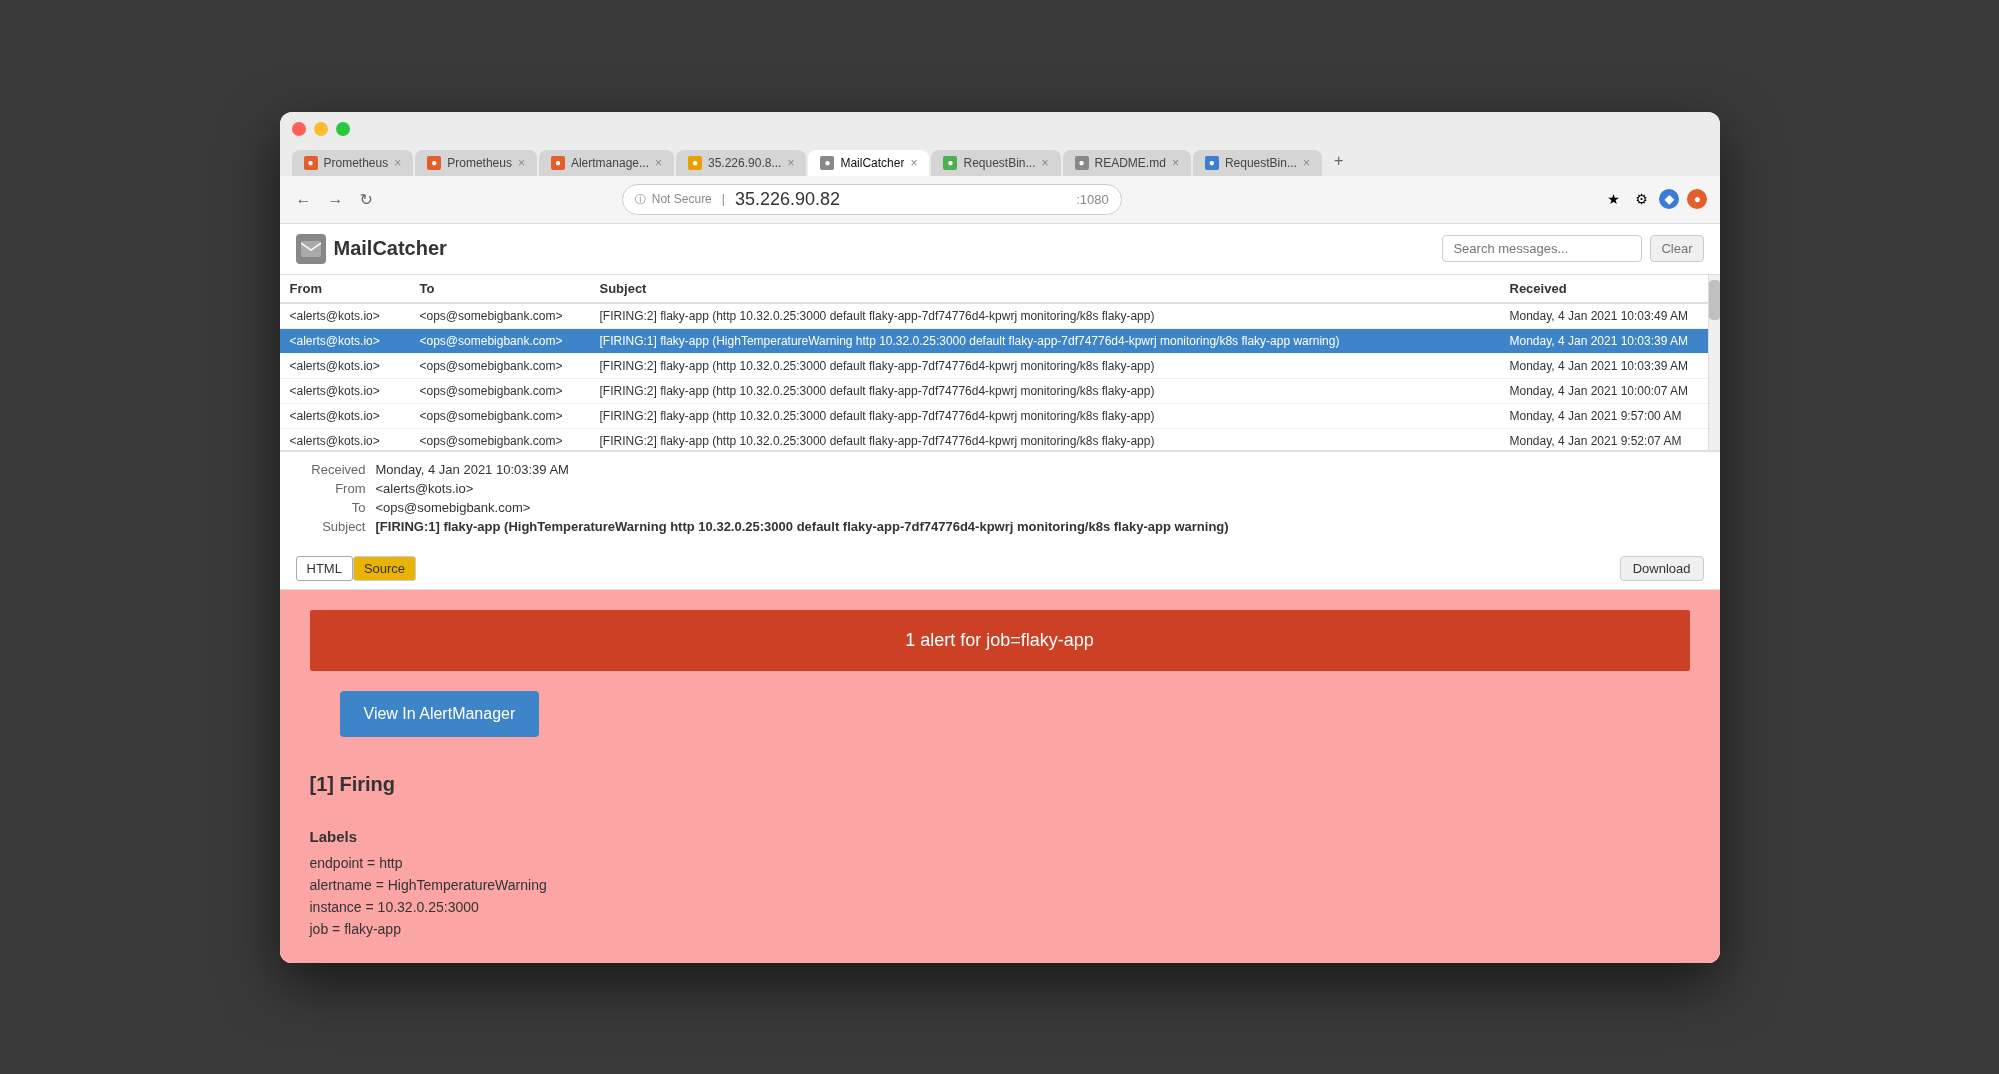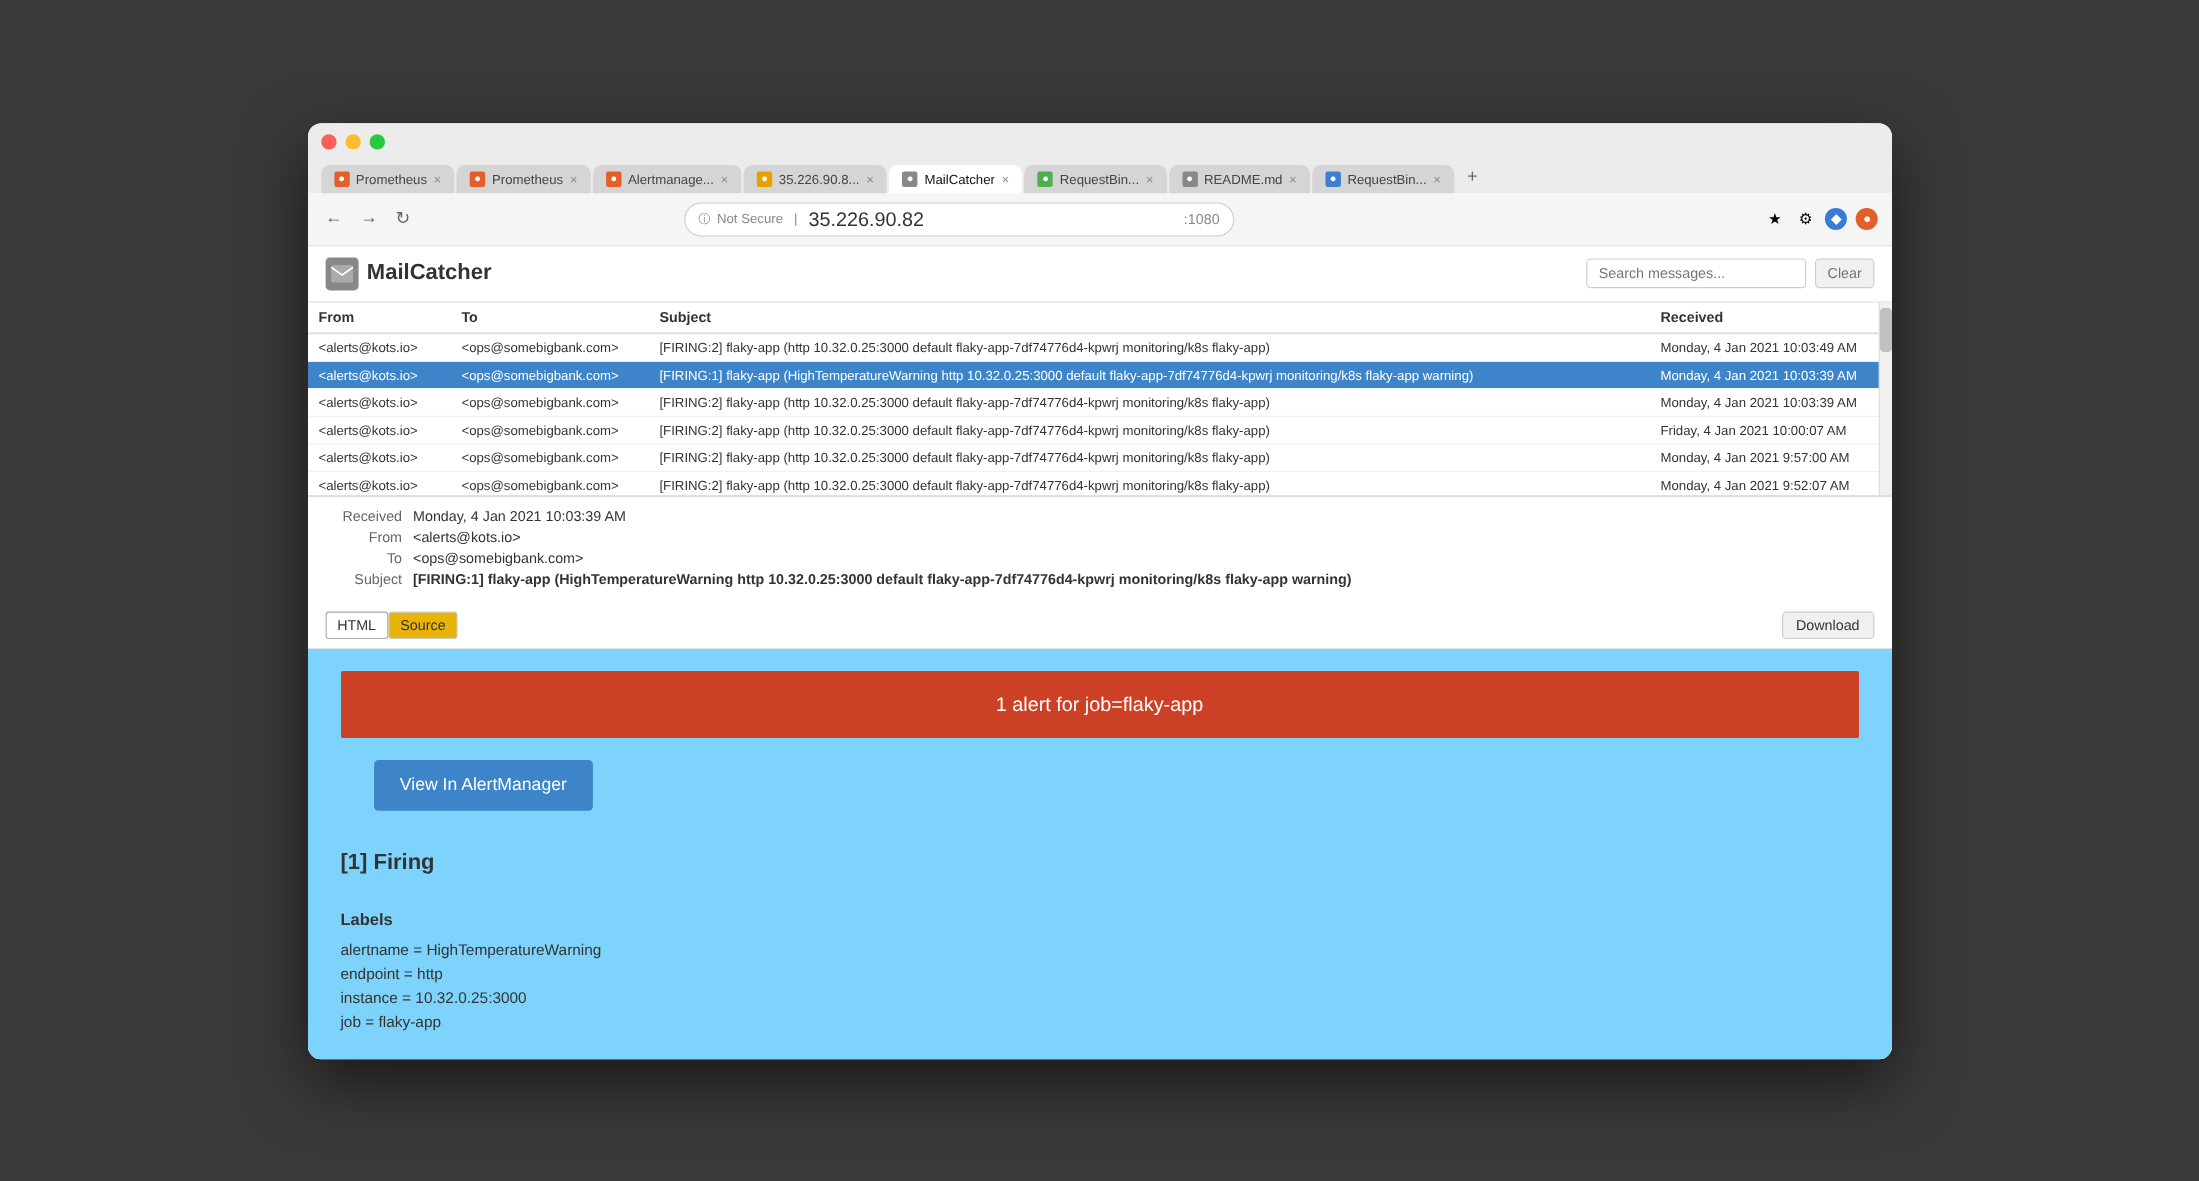--- a/index.html
+++ b/index.html
@@ -302,21 +302,21 @@
       border-radius: 4px;
       padding: 4px 12px;
       font-size: 13px;
       cursor: pointer;
       color: #333;
     }
 
     
     .email-preview {
       padding: 0;
-      background: #7dd3fc;
+      background: #fca5a5;
       overflow: auto;
     }
     .alert-banner {
       background: #cc4125;
       color: #fff;
       padding: 20px;
       text-align: center;
       font-size: 18px;
       font-weight: normal;
       margin: 20px 30px;
@@ -497,21 +497,21 @@
             <tr>
               <td style="width: 130px;">&lt;alerts@kots.io&gt;</td>
               <td style="width: 180px;">&lt;ops@somebigbank.com&gt;</td>
               <td>[FIRING:2] flaky-app (http 10.32.0.25:3000 default flaky-app-7df74776d4-kpwrj monitoring/k8s flaky-app)</td>
               <td style="width: 220px;">Monday, 4 Jan 2021 10:03:39 AM</td>
             </tr>
             <tr>
               <td style="width: 130px;">&lt;alerts@kots.io&gt;</td>
               <td style="width: 180px;">&lt;ops@somebigbank.com&gt;</td>
               <td>[FIRING:2] flaky-app (http 10.32.0.25:3000 default flaky-app-7df74776d4-kpwrj monitoring/k8s flaky-app)</td>
-              <td style="width: 220px;">Friday, 4 Jan 2021 10:00:07 AM</td>
+              <td style="width: 220px;">Monday, 4 Jan 2021 10:00:07 AM</td>
             </tr>
             <tr>
               <td style="width: 130px;">&lt;alerts@kots.io&gt;</td>
               <td style="width: 180px;">&lt;ops@somebigbank.com&gt;</td>
               <td>[FIRING:2] flaky-app (http 10.32.0.25:3000 default flaky-app-7df74776d4-kpwrj monitoring/k8s flaky-app)</td>
               <td style="width: 220px;">Monday, 4 Jan 2021 9:57:00 AM</td>
             </tr>
             <tr>
               <td style="width: 130px;">&lt;alerts@kots.io&gt;</td>
               <td style="width: 180px;">&lt;ops@somebigbank.com&gt;</td>
@@ -554,21 +554,21 @@
 
     <div class="email-preview">
       <div class="alert-banner">1 alert for job=flaky-app</div>
       <div style="padding: 0 30px 16px 30px;">
         <div class="alertmanager-btn">View In AlertManager</div>
       </div>
       <div class="firing-section">
         <div class="firing-title">[1] Firing</div>
         <div class="labels-title">Labels</div>
         <div id="labels-list">
+            <div class="label-item">endpoint = http</div>
             <div class="label-item">alertname = HighTemperatureWarning</div>
-            <div class="label-item">endpoint = http</div>
             <div class="label-item">instance = 10.32.0.25:3000</div>
             <div class="label-item">job = flaky-app</div>
           </div>
       </div>
     </div>
   </div>
 </div>
 
 </body></html>

